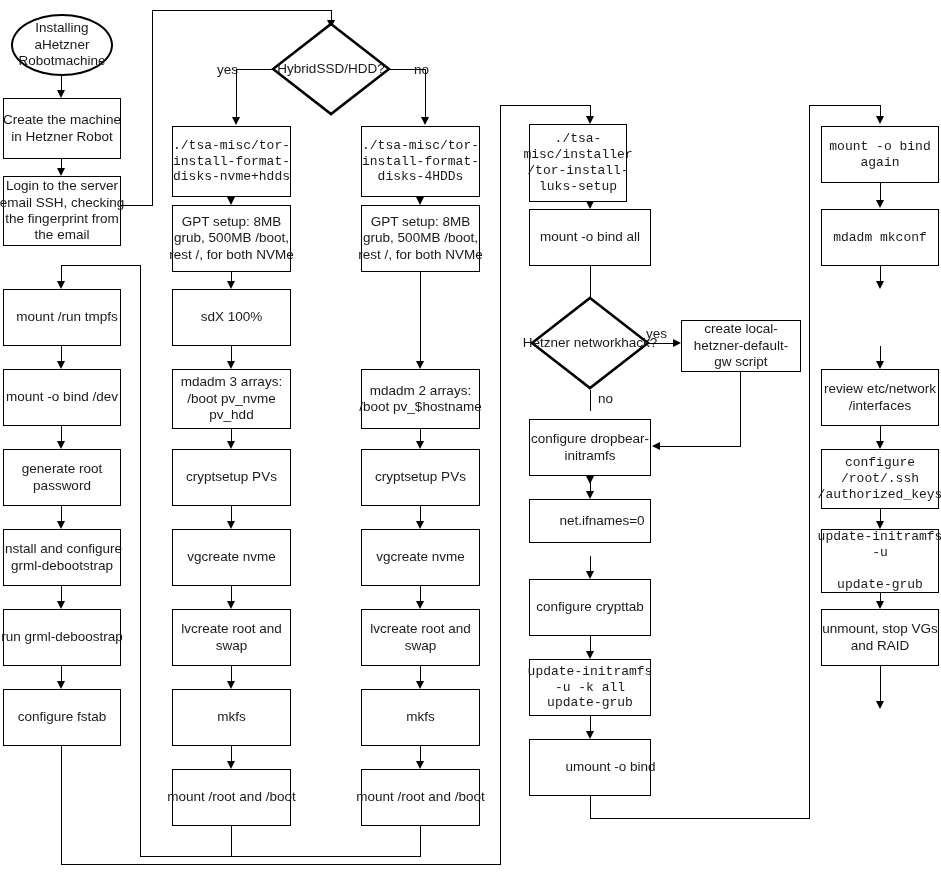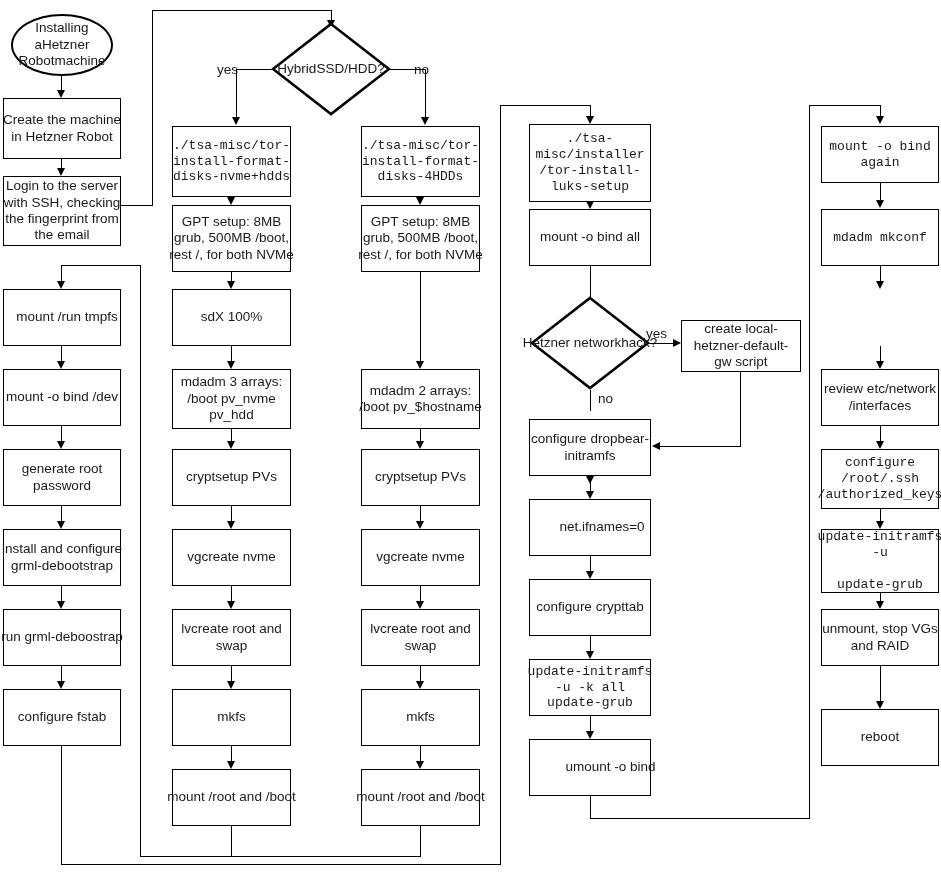--- a/index.html
+++ b/index.html
@@ -41,21 +41,21 @@
 
   <div class="node" style="left:3px;top:98px;width:118px;height:61px;">
     <span>
         <span class="ln">Create the machine</span>
         <span class="ln">in Hetzner Robot</span>
       </span>
     </div>
   <div class="node" style="left:3px;top:176px;width:118px;height:70px;">
     <span>
         <span class="ln">Login to the server</span>
-        <span class="ln">with SSH, checking</span>
+        <span class="ln">email SSH, checking</span>
         <span class="ln">the fingerprint from</span>
         <span class="ln">the email</span>
       </span>
     </div>
   <div class="node" style="left:3px;top:289px;width:118px;height:57px;padding-left:14px;">
     <span>
         <span class="ln">mount /run tmpfs</span>
       </span>
     </div>
   <div class="node" style="left:3px;top:369px;width:118px;height:57px;">
@@ -263,40 +263,40 @@
   <div class="vline" style="left:61px;top:265px;height:16px;"></div>
   <div class="arr down" style="left:57px;top:281px;"></div>
 
   <div class="vline" style="left:61px;top:746px;height:118px;"></div>
   <div class="hline" style="left:61px;top:864px;width:439px;"></div>
   <div class="vline" style="left:500px;top:105px;height:760px;"></div>
   <div class="hline" style="left:500px;top:105px;width:90px;"></div>
   <div class="vline" style="left:590px;top:105px;height:11px;"></div>
   <div class="arr down" style="left:586px;top:116px;"></div>
 
-  <div class="node mono" style="left:529px;top:124px;width:122px;height:78px;">
+  <div class="node mono" style="left:529px;top:124px;width:98px;height:78px;">
     <span>
         <span class="ln">./tsa-</span>
         <span class="ln">misc/installer</span>
         <span class="ln">/tor-install-</span>
         <span class="ln">luks-setup</span>
       </span>
     </div>
   <div class="node" style="left:529px;top:209px;width:122px;height:57px;">
     <span>
         <span class="ln">mount -o bind all</span>
       </span>
     </div>
   <div class="node" style="left:529px;top:419px;width:122px;height:57px;">
     <span>
         <span class="ln">configure dropbear-</span>
         <span class="ln">initramfs</span>
       </span>
     </div>
-  <div class="node" style="left:529px;top:499px;width:122px;height:57px;padding-left:28px;">
+  <div class="node" style="left:529px;top:499px;width:122px;height:44px;padding-left:28px;">
     <span>
         <span class="ln">net.ifnames=0</span>
       </span>
     </div>
   <div class="node" style="left:529px;top:579px;width:122px;height:57px;">
     <span>
         <span class="ln">configure crypttab</span>
       </span>
     </div>
   <div class="node mono" style="left:529px;top:659px;width:122px;height:57px;">
@@ -389,25 +389,20 @@
         <span class="ln">&nbsp;</span>
         <span class="ln">update-grub</span>
       </span>
     </div>
   <div class="node" style="left:821px;top:609px;width:118px;height:57px;">
     <span>
         <span class="ln">unmount, stop VGs</span>
         <span class="ln">and RAID</span>
       </span>
     </div>
-  <div class="node" style="left:821px;top:709px;width:118px;height:57px;">
-    <span>
-        <span class="ln">reboot</span>
-      </span>
-    </div>
 
   <div class="vline" style="left:880px;top:183px;height:17px;"></div>
   <div class="arr down" style="left:876px;top:200px;"></div>
   <div class="vline" style="left:880px;top:266px;height:15px;"></div>
   <div class="arr down" style="left:876px;top:281px;"></div>
   <div class="vline" style="left:880px;top:346px;height:15px;"></div>
   <div class="arr down" style="left:876px;top:361px;"></div>
   <div class="vline" style="left:880px;top:426px;height:15px;"></div>
   <div class="arr down" style="left:876px;top:441px;"></div>
   <div class="vline" style="left:880px;top:509px;height:12px;"></div>

